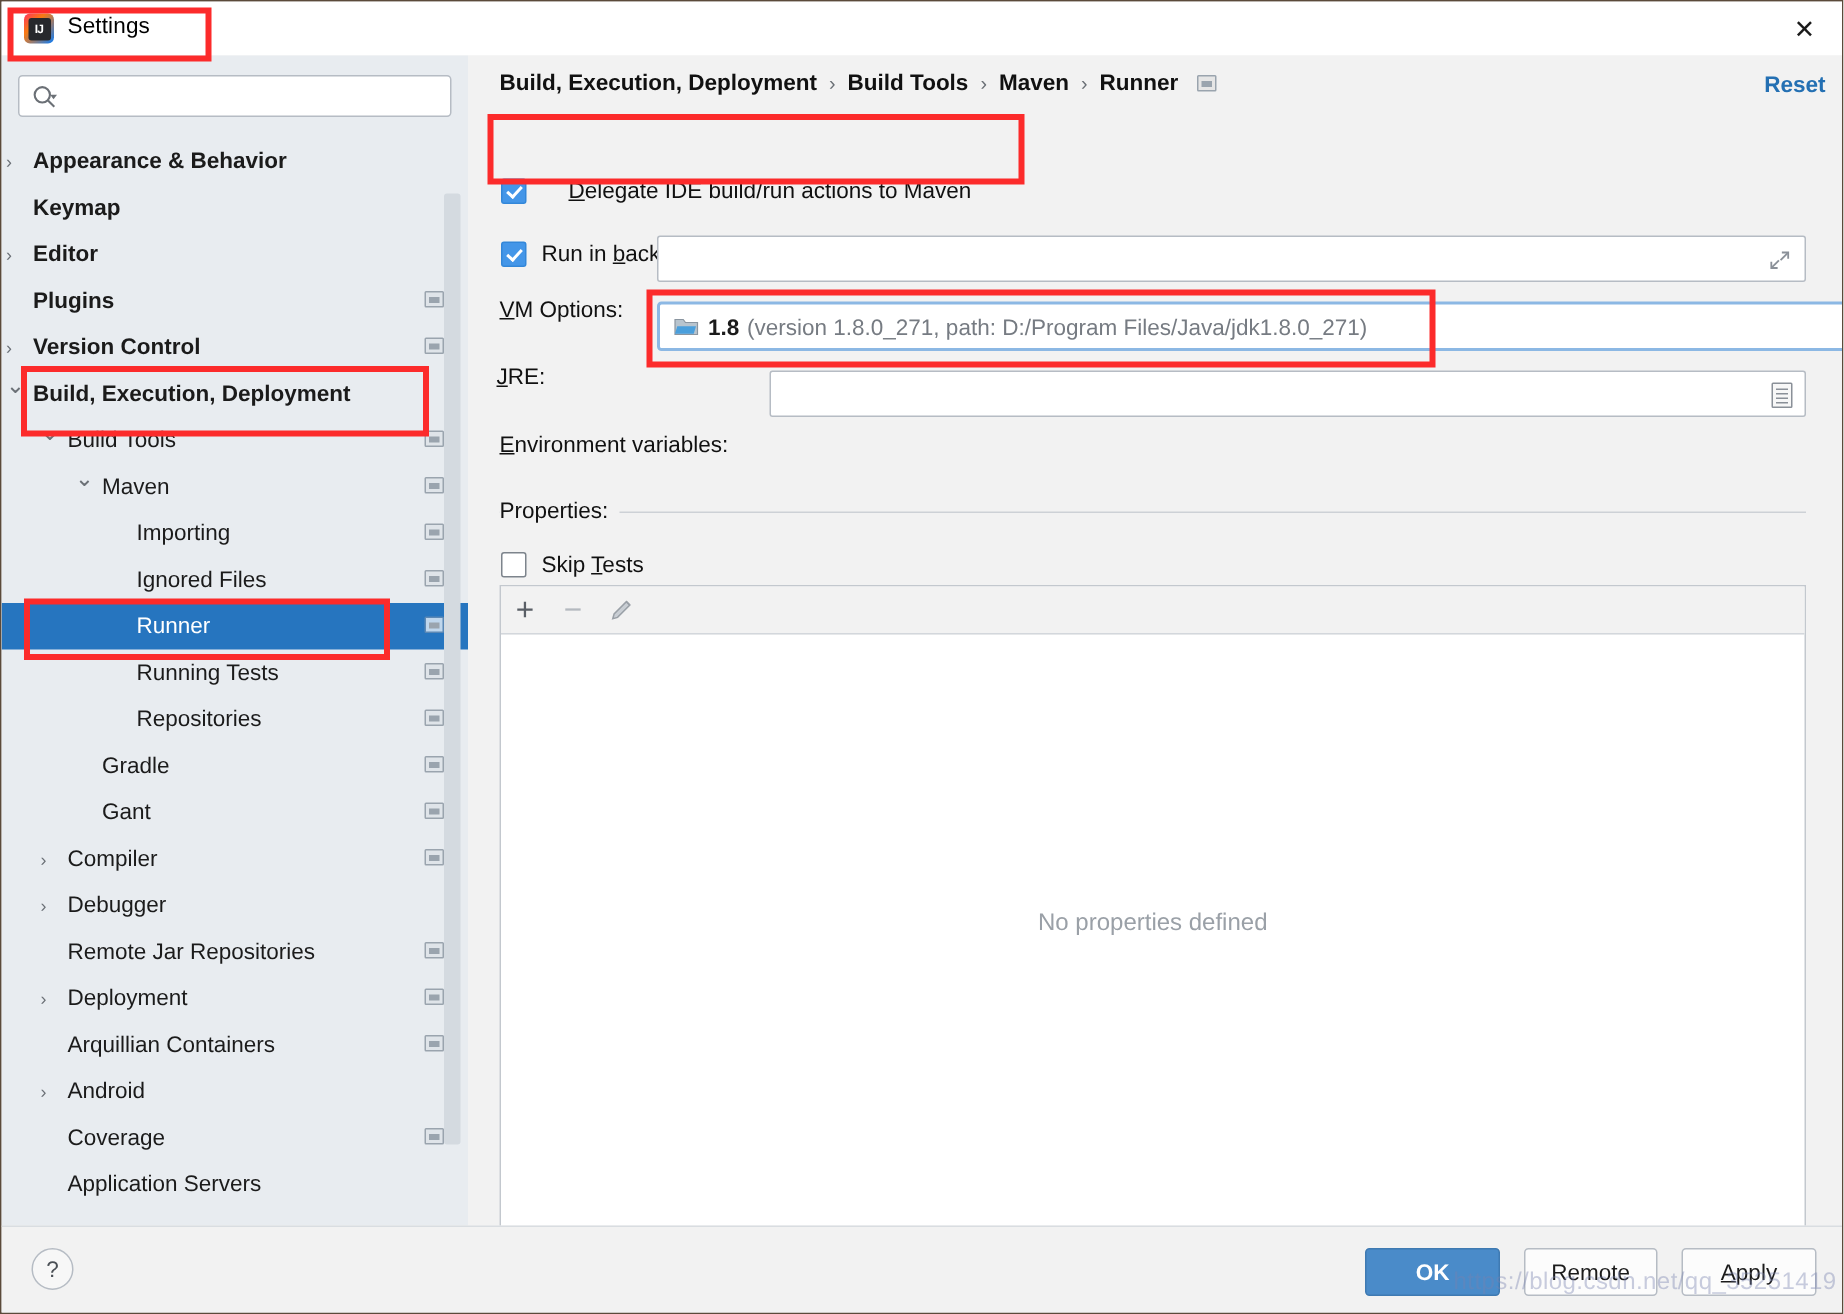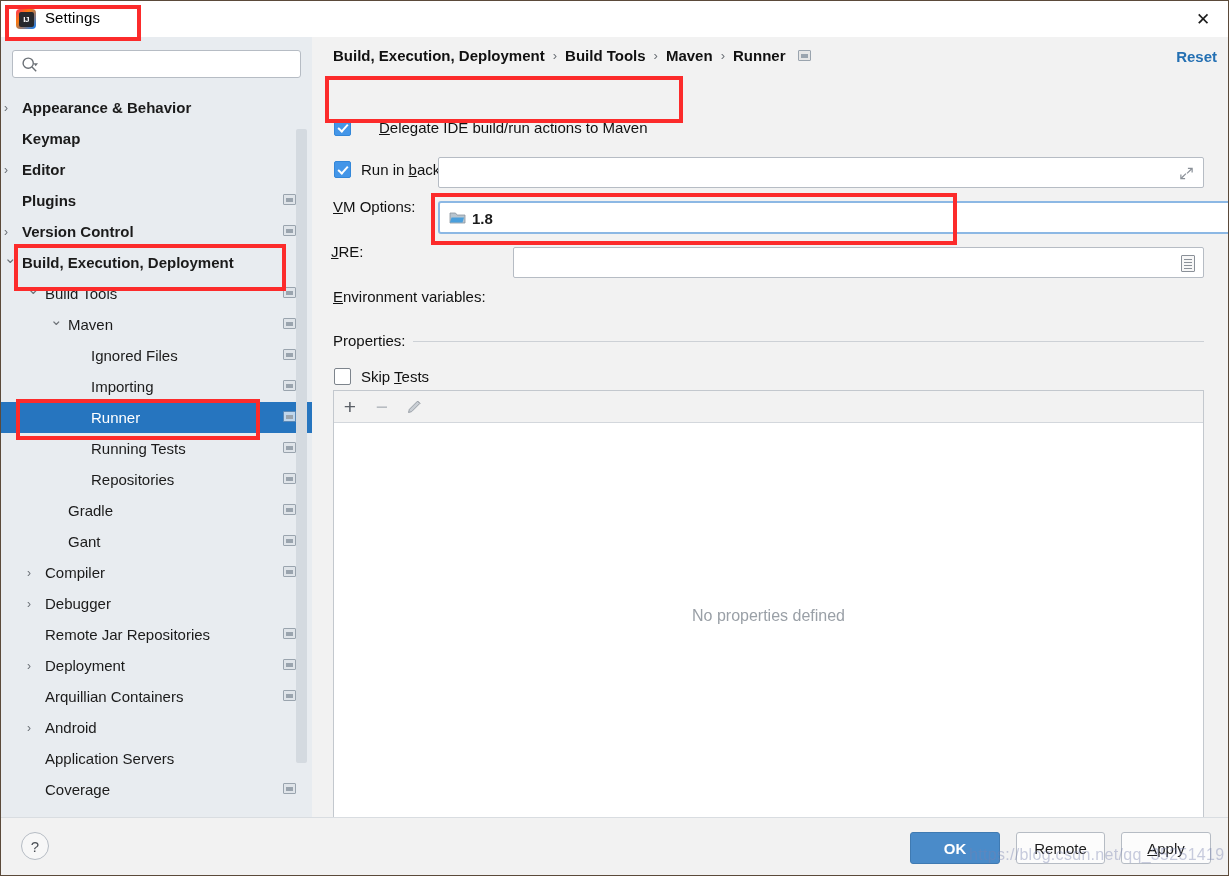--- a/index.html
+++ b/index.html
@@ -392,25 +392,25 @@
           <span class="arrow" style="left: 26px; top: 5px; font-size: 15px;">⌄</span>
           <span class="lbl" style="margin-left: 44px;">Build Tools</span>
           <span class="badge"></span>
         </div>
         <div class="tree-row">
           <span class="arrow" style="left: 49px; top: 5px; font-size: 15px;">⌄</span>
           <span class="lbl" style="margin-left: 67px;">Maven</span>
           <span class="badge"></span>
         </div>
         <div class="tree-row">
+          <span class="lbl" style="margin-left: 90px;">Importing</span>
+          <span class="badge"></span>
+        </div>
+        <div class="tree-row">
           <span class="lbl" style="margin-left: 90px;">Ignored Files</span>
-          <span class="badge"></span>
-        </div>
-        <div class="tree-row">
-          <span class="lbl" style="margin-left: 90px;">Importing</span>
           <span class="badge"></span>
         </div>
         <div class="tree-row selected">
           <span class="lbl" style="margin-left: 90px;">Runner</span>
           <span class="badge"></span>
         </div>
         <div class="tree-row">
           <span class="lbl" style="margin-left: 90px;">Running Tests</span>
           <span class="badge"></span>
         </div>
@@ -446,25 +446,25 @@
         </div>
         <div class="tree-row">
           <span class="lbl" style="margin-left: 44px;">Arquillian Containers</span>
           <span class="badge"></span>
         </div>
         <div class="tree-row">
           <span class="arrow" style="left: 26px;">›</span>
           <span class="lbl" style="margin-left: 44px;">Android</span>
         </div>
         <div class="tree-row">
+          <span class="lbl" style="margin-left: 44px;">Coverage</span>
+          <span class="badge"></span>
+        </div>
+        <div class="tree-row">
           <span class="lbl" style="margin-left: 44px;">Application Servers</span>
-        </div>
-        <div class="tree-row">
-          <span class="lbl" style="margin-left: 44px;">Coverage</span>
-          <span class="badge"></span>
         </div>
       </div>
     <div id="tree-scroll-track"></div>
   </div>
 
   <div id="rightpane">
 
     <div id="breadcrumb">
         <span>Build, Execution, Deployment</span>
         <span class="sep">›</span>
@@ -505,20 +505,21 @@
 
     <div class="fld-label" id="lbl-jre">
       <span class="mn">J</span><span id="jre-rest">RE:</span>
     </div>
     <div id="jre-combo">
       <svg id="jre-folder-icon" viewBox="0 0 17 15">
         <path d="M1,3 L6.5,3 L8,5 L16,5 L16,13 L1,13 Z" fill="#b8c4ce" stroke="#8a95a0" stroke-width="0.8"></path>
         <path d="M2.5,7.5 L15,7.5 L13.5,12.5 L1,12.5 Z" fill="#4a9fdc"></path>
       </svg>
       <span id="jre-ver">1.8</span>
+      <span id="jre-detail">(version 1.8.0_271, path: D:/Program Files/Java/jdk1.8.0_271)</span>
       <span id="jre-arrow"></span>
     </div>
 
     <div class="fld-label" id="lbl-env">
       <span class="mn">E</span><span id="env-rest">nvironment variables:</span>
     </div>
     <div class="txtfield" id="env-field">
       <span id="env-doc-icon"></span>
     </div>
 

